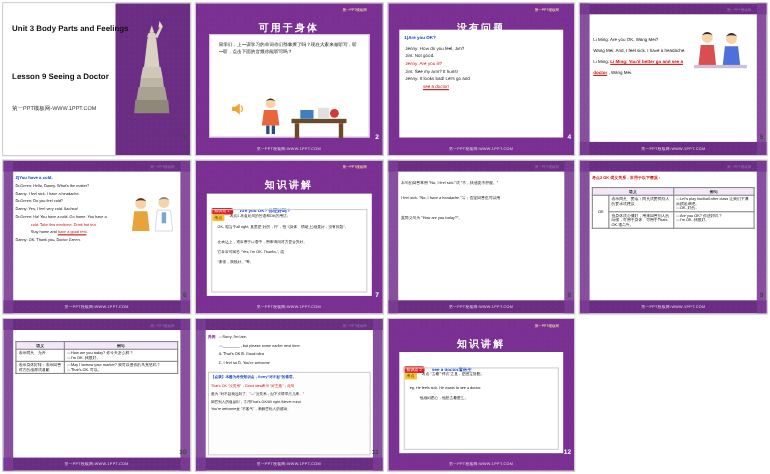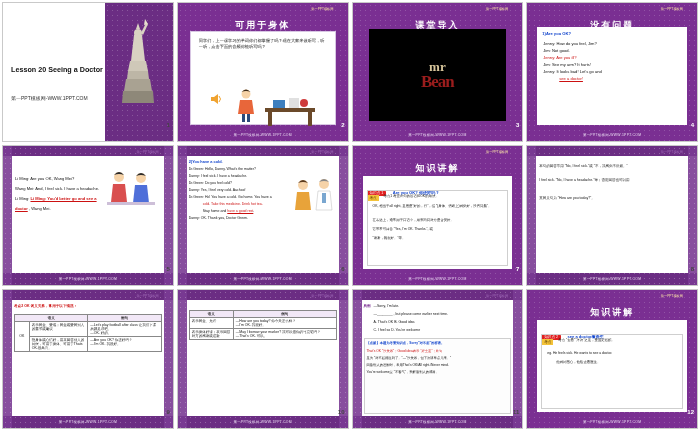--- a/index.html
+++ b/index.html
@@ -109,21 +109,22 @@
         <circle cx="17" cy="16" r="4"></circle>
         <path d="M13 18 l8 0 3 26 -14 0 z"></path>
         <path d="M20 16 l5 -10 2 1 -5 11 z"></path>
         <path d="M24 2 l3 5 -4 1 z" fill="#e8e1cf"></path>
         <path d="M9 44 l16 0 2 10 -20 0 z" fill="#cfc8b8"></path>
         <path d="M7 54 l20 0 1 8 -22 0 z" fill="#bdb6a6"></path>
         <path d="M5 62 l24 0 2 12 -28 0 z" fill="#a9a292"></path>
         <path d="M2 74 l30 0 1 12 -32 0 z" fill="#8e8879"></path>
       </g>
     </svg>
-    <div class="lesson">Lesson 20 Seeing a Doctor</div>
+    <div class="unit">Unit 3 Body Parts and Feelings</div>
+    <div class="lesson">Lesson 9 Seeing a Doctor</div>
     <div class="site">第一PPT模板网-WWW.1PPT.COM</div>
     <div class="pagenum">1</div>
   </div>
 
   <div class="slide s2">
     <div class="fullpurple">
         <div class="dots"></div>
       </div>
     <div class="titlebadge">可用于身体</div>
     <div class="cornertag">第一PPT模板网</div>
@@ -145,35 +146,20 @@
         <rect x="45" y="18" width="4" height="14" fill="#6b4a2a"></rect>
         <rect x="10" y="6" width="12" height="8" fill="#3d7fbf"></rect>
         <rect x="26" y="4" width="10" height="10" fill="#e0e0e0"></rect>
         <circle cx="41" cy="9" r="4" fill="#cf3b3b"></circle>
       </svg>
     </div>
     <div class="footer">第一PPT模板网-WWW.1PPT.COM</div>
     <div class="pagenum light">2</div>
   </div>
 
-  <div class="slide s3">
-    <div class="fullpurple">
-        <div class="dots"></div>
-      </div>
-    <div class="titlebadge">课堂导入</div>
-    <div class="cornertag">第一PPT模板网</div>
-    <div class="video">
-      <div class="mr">
-        <span>mr</span>
-        <span class="bean">Bean</span>
-      </div>
-    </div>
-    <div class="footer">第一PPT模板网-WWW.1PPT.COM</div>
-    <div class="pagenum light">3</div>
-  </div>
 
   <div class="slide s4">
     <div class="fullpurple">
         <div class="dots"></div>
       </div>
     <div class="titlebadge">没有问题</div>
     <div class="cornertag">第一PPT模板网</div>
     <div class="card">
       <div class="tx blue bold" style="left:5px;top:4px;">1)Are you OK?</div>
       <div class="tx" style="left:6px;top:14px;">Jenny:  How do you feel, Jim?</div>

